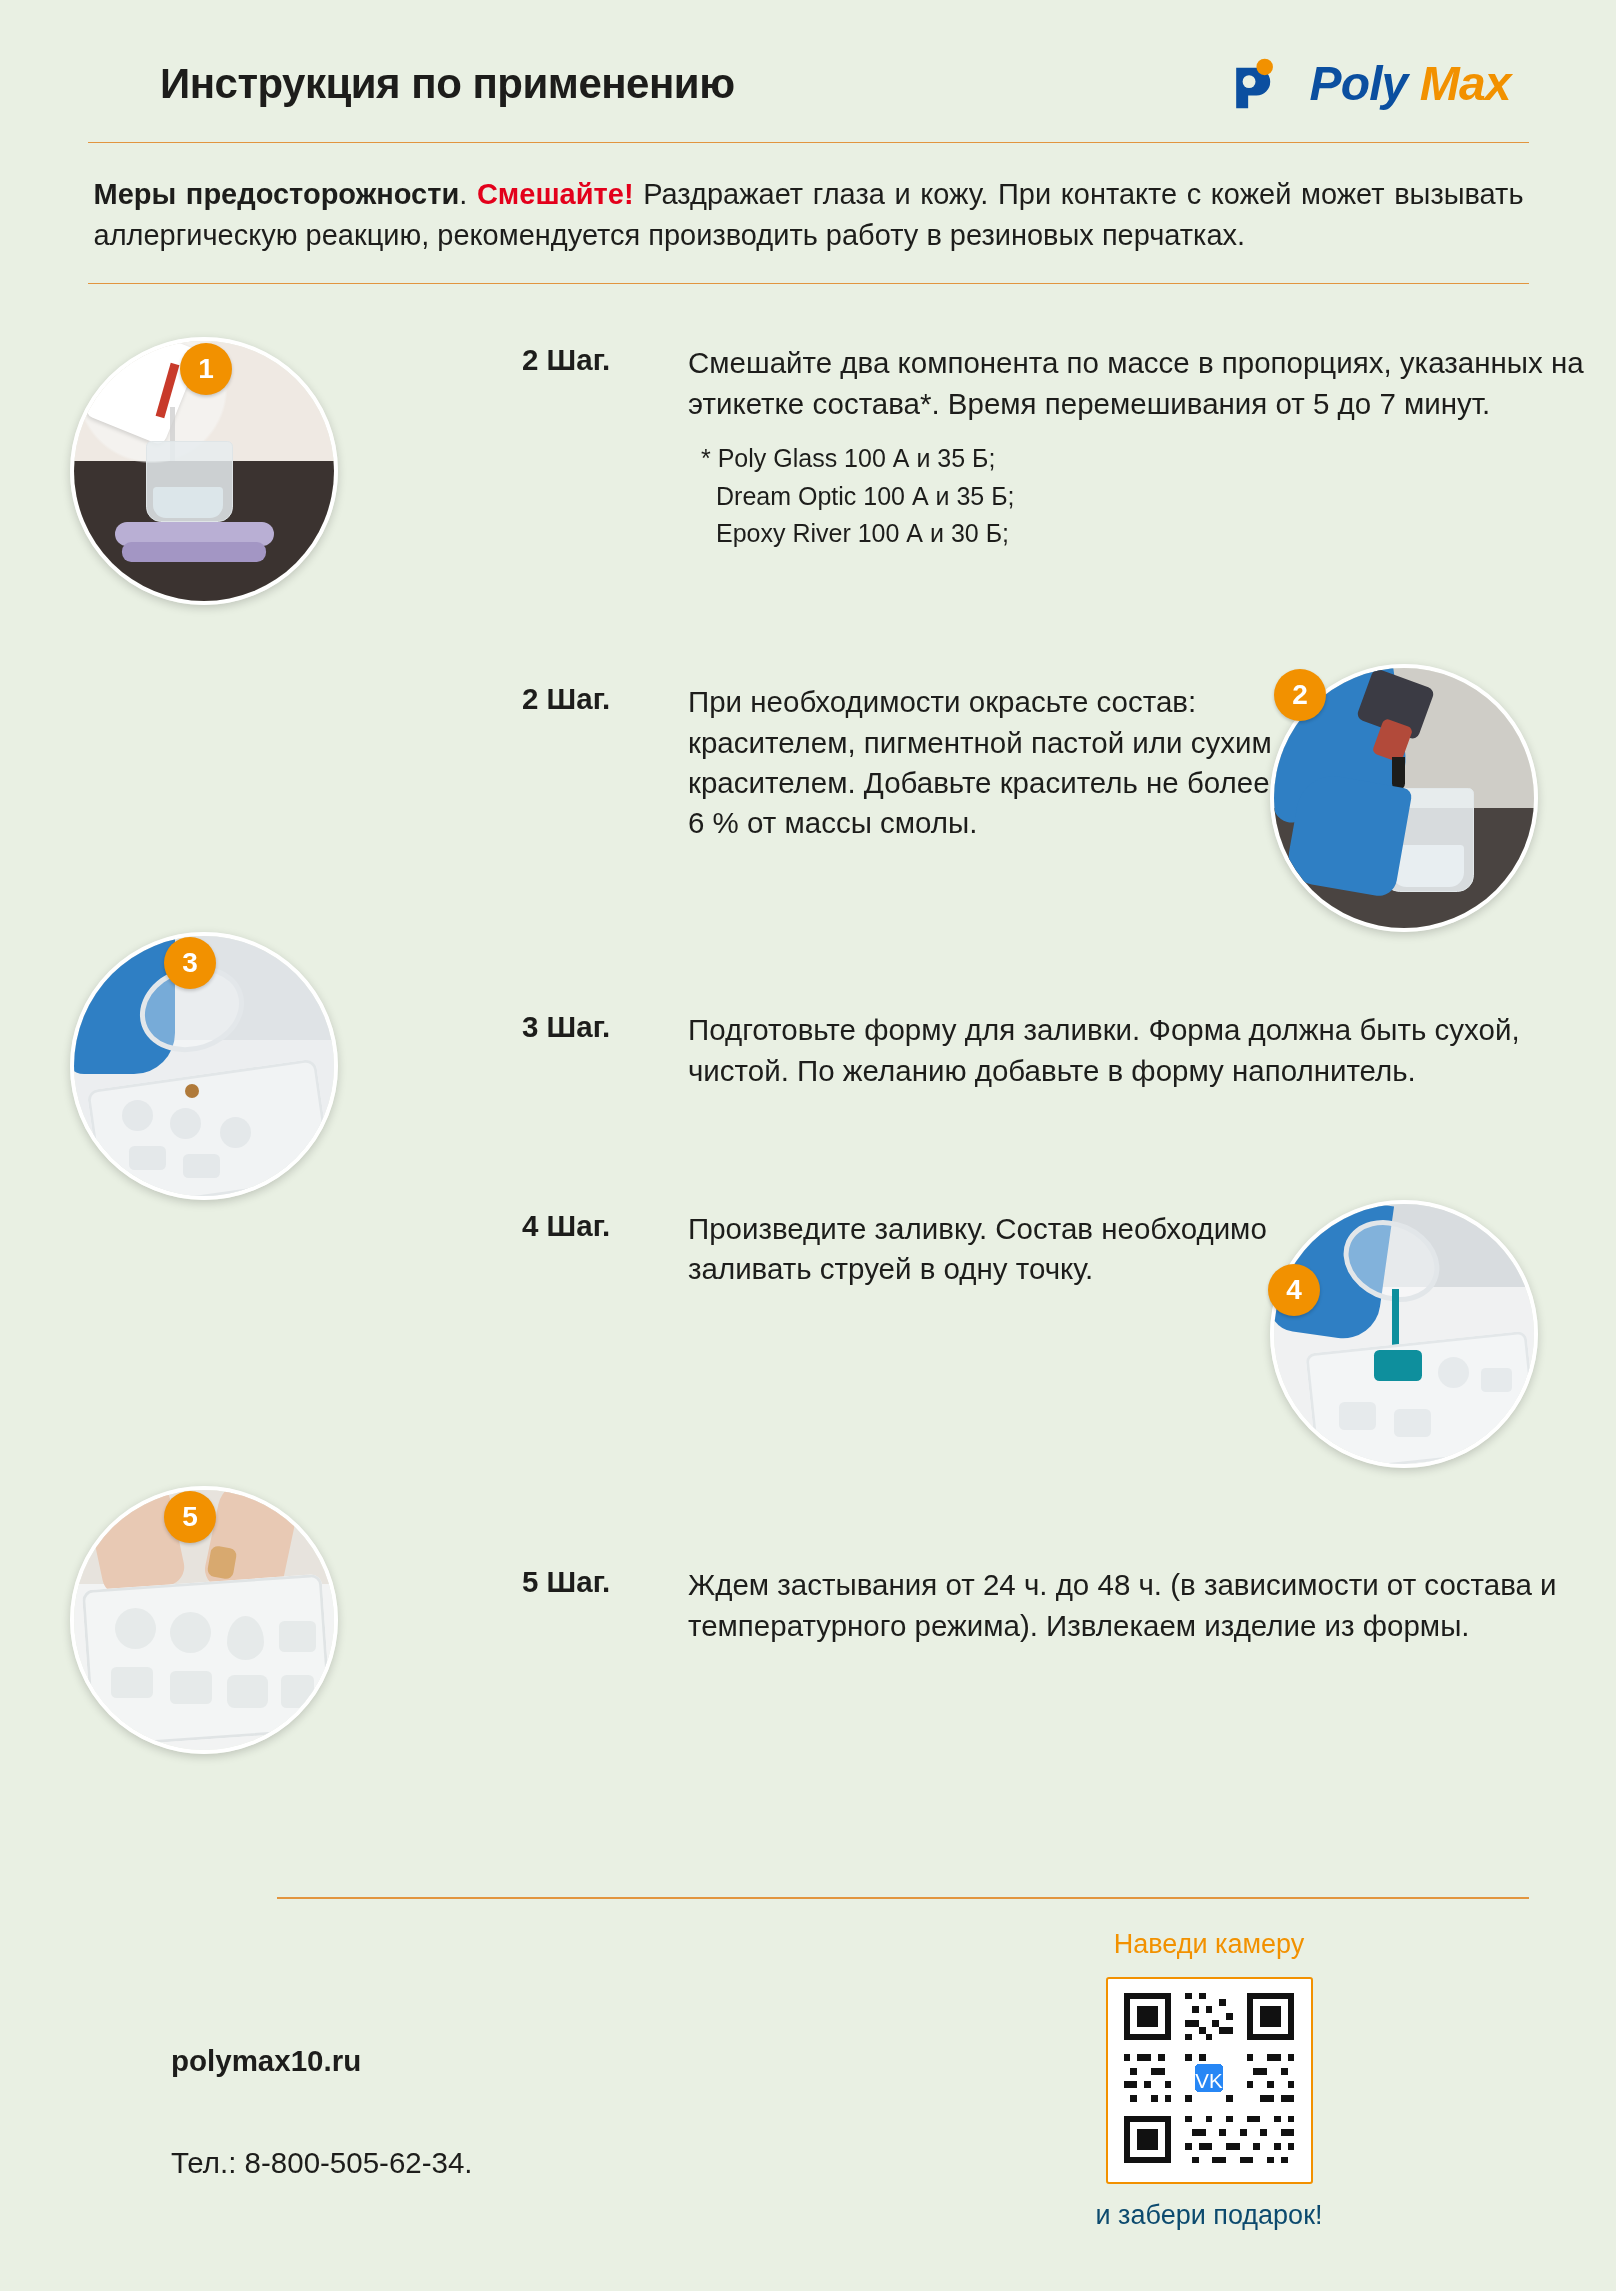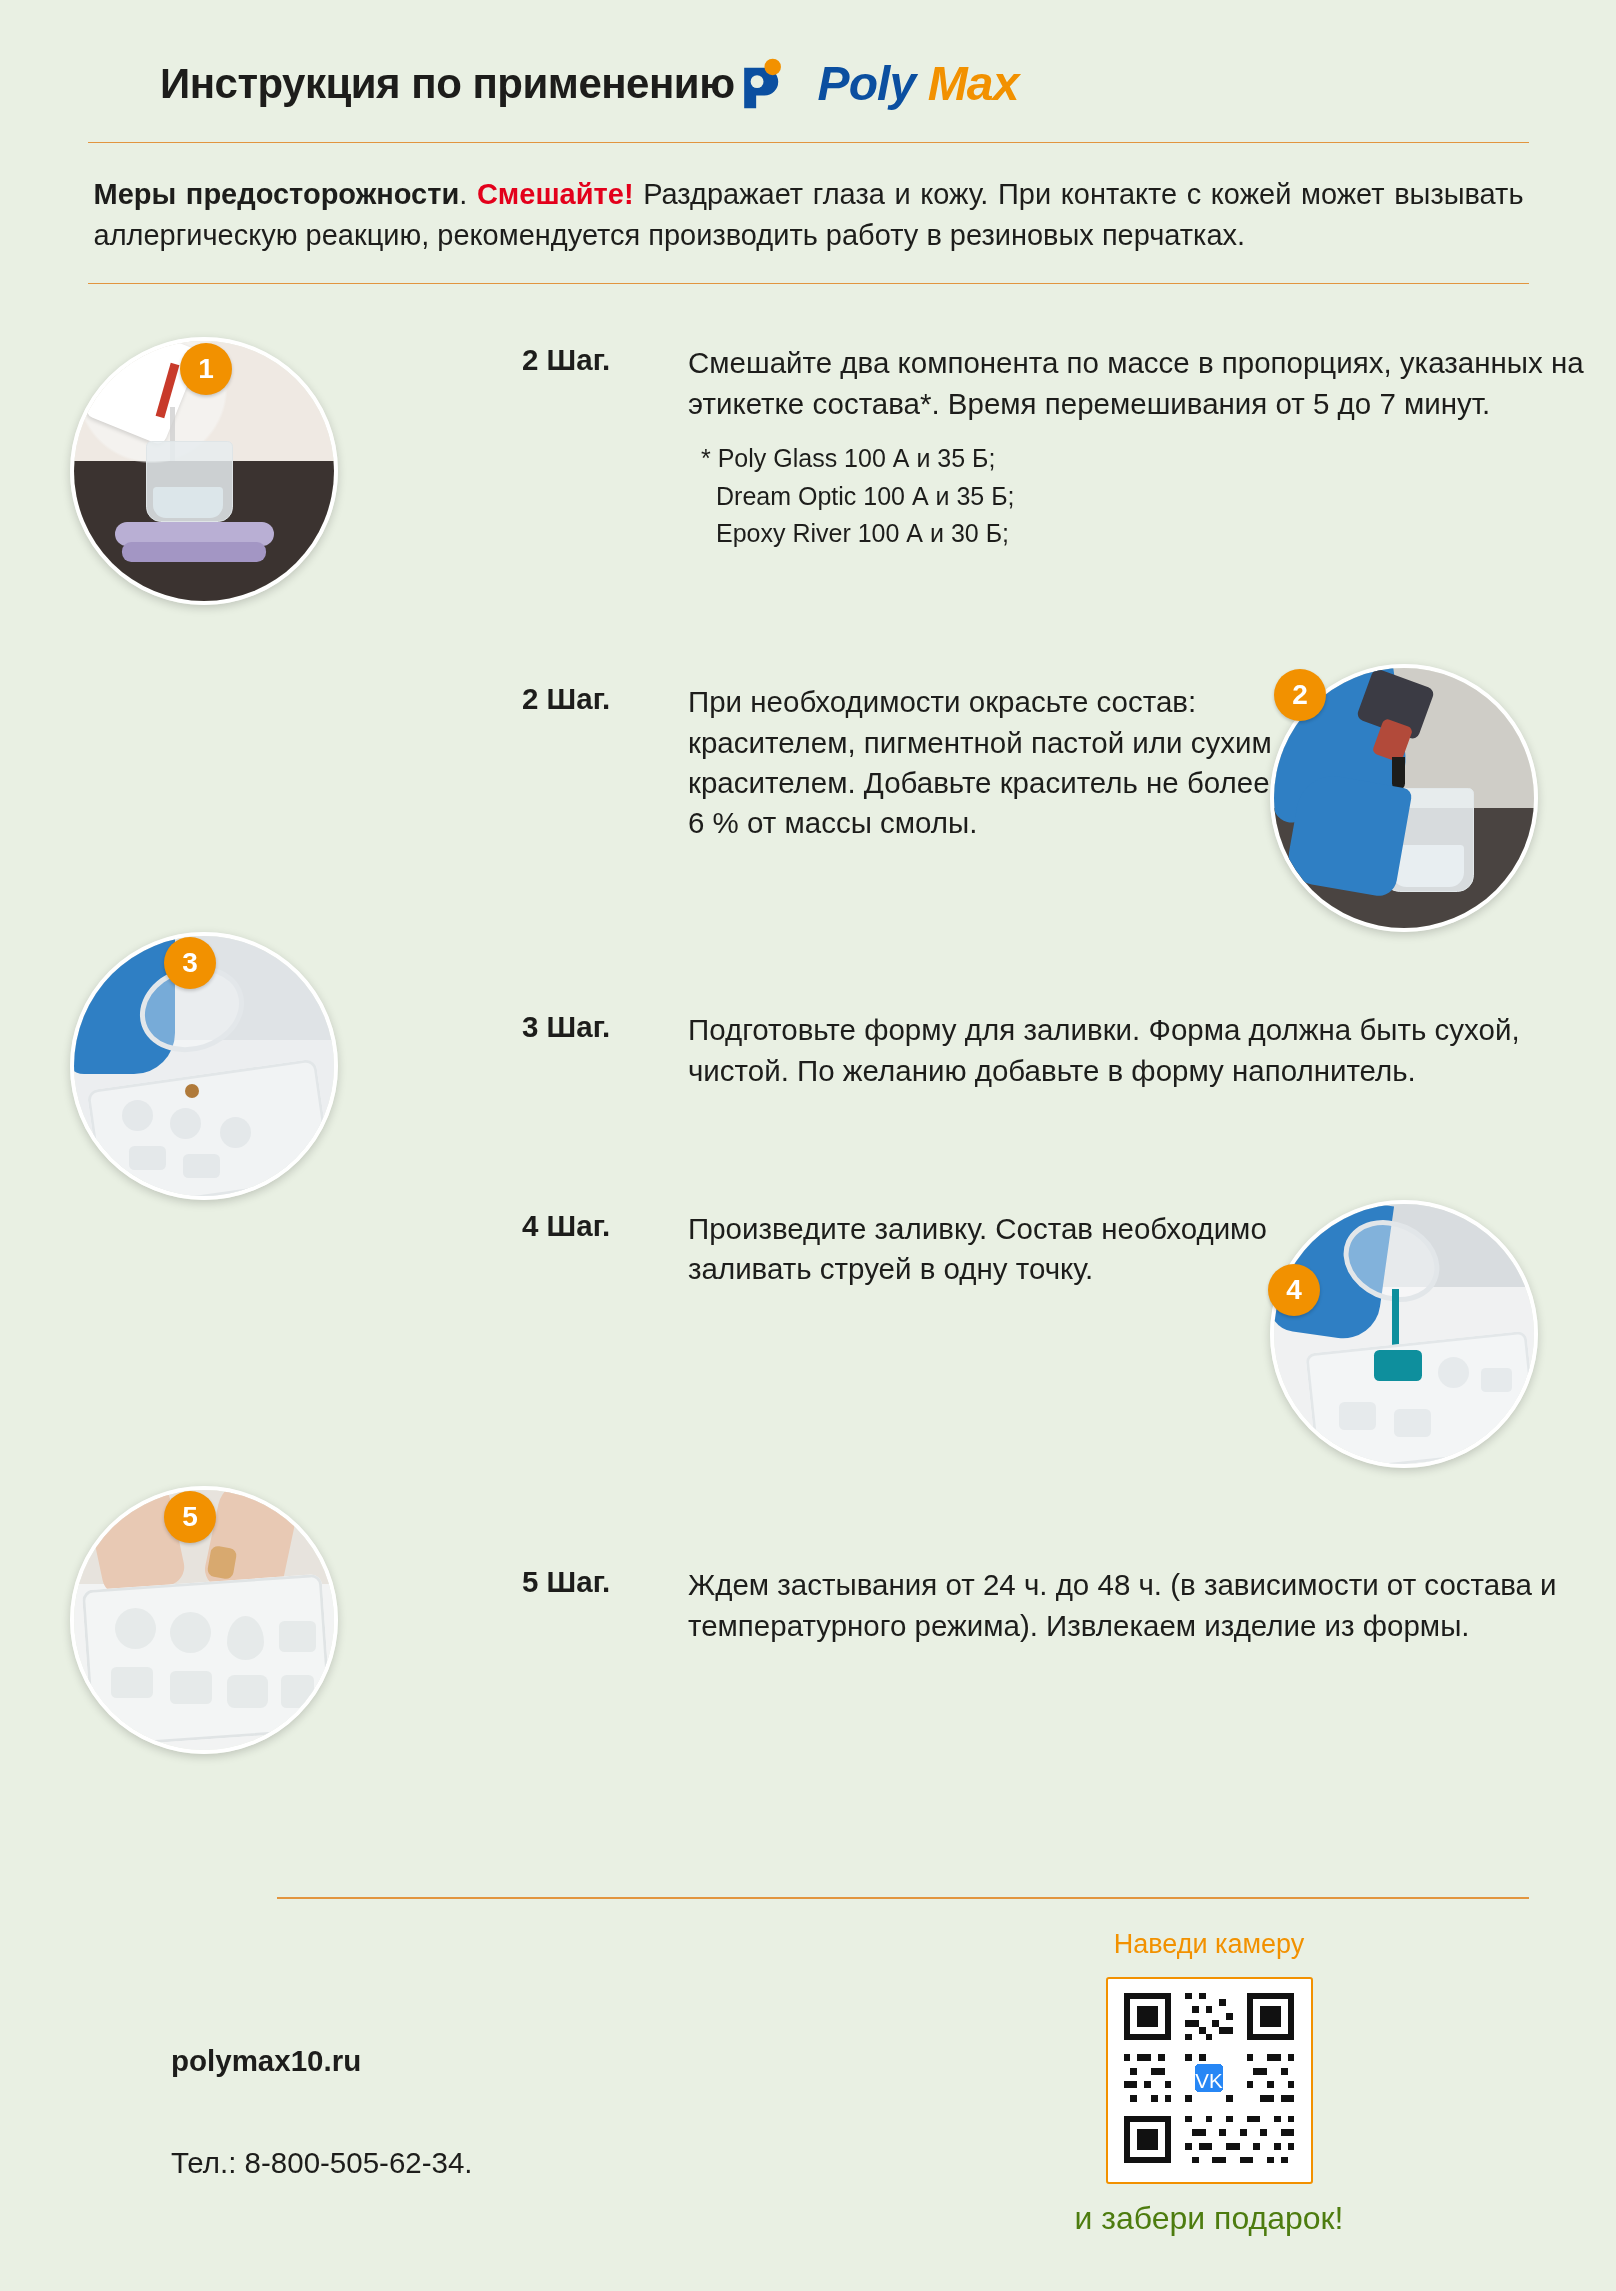--- a/index.html
+++ b/index.html
@@ -20,20 +20,21 @@
     position: absolute;
     inset: 0;
     padding: 0 88px;
     box-sizing: border-box;
   }
 
   
   .header {
     display: flex;
     align-items: center;
+    justify-content: space-between;
     padding-top: 55px;
   }
   .doc-title {
     font-size: 42px;
     font-weight: bold;
     letter-spacing: -0.5px;
     margin: 0;
     padding-left: 72px;
   }
   .logo {
@@ -158,22 +159,22 @@
     top: 1929px;
     width: 388px;
     text-align: center;
   }
   .qr-caption-top {
     color: #f29100;
     font-size: 27px;
     margin-bottom: 16.6px;
   }
   .qr-caption-bottom {
-    color: #4d7c0f;
-    font-size: 32px;
+    color: #0c4a6e;
+    font-size: 27px;
     margin-top: 16.6px;
   }
   .qr-box {
     width: 203px;
     height: 203px;
     margin: 0 auto;
     background: #fff;
     border: 2.8px solid #f29100;
     border-radius: 3px;
     position: relative;

